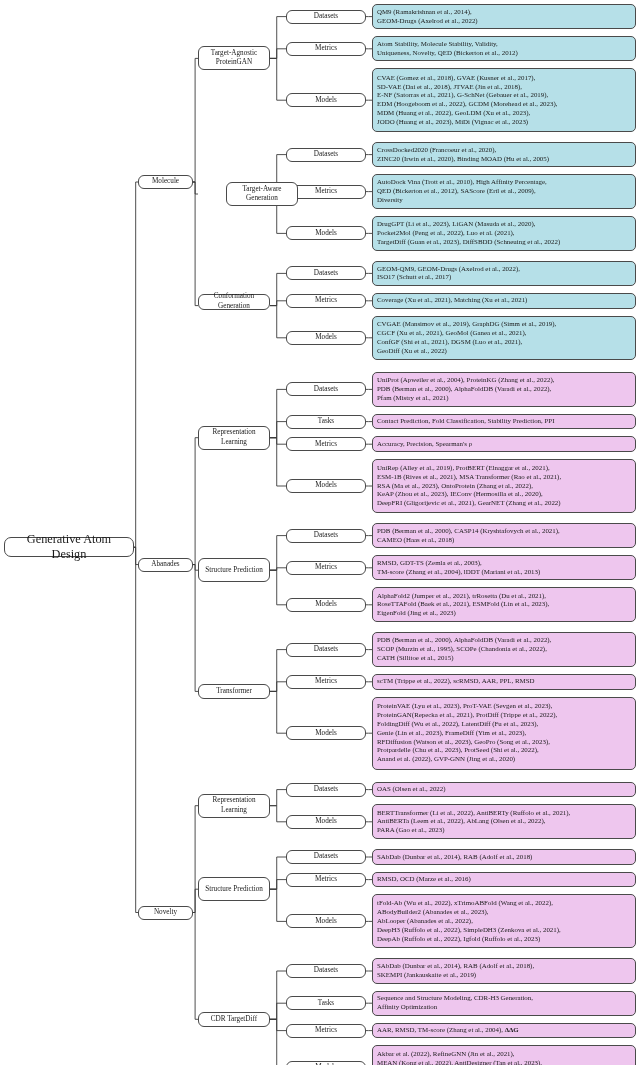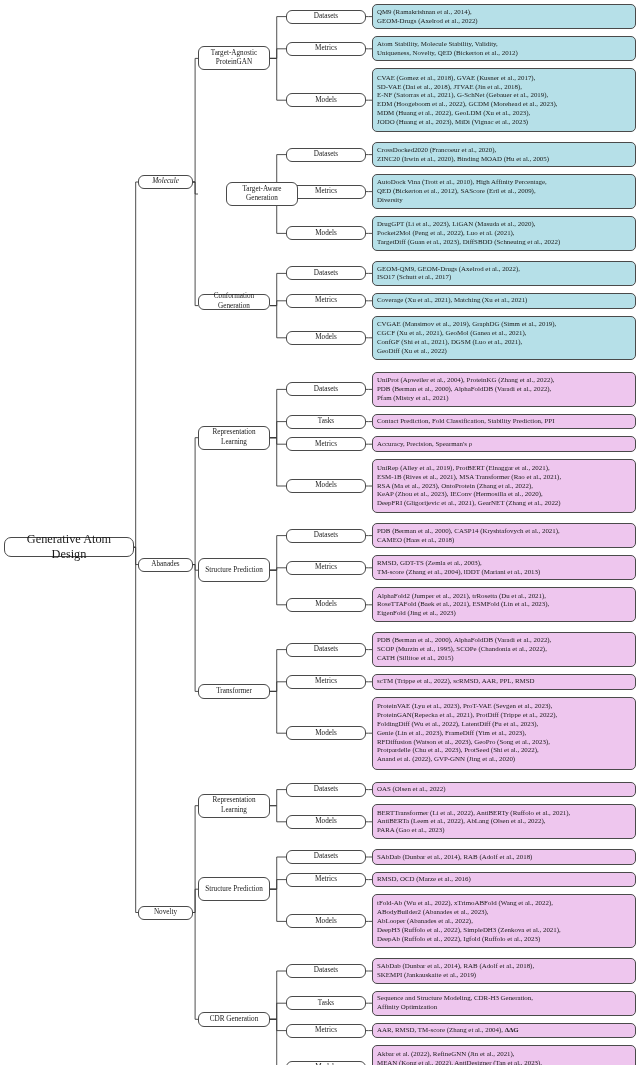--- a/index.html
+++ b/index.html
@@ -200,21 +200,21 @@
 ConfGF (Shi et al., 2021), DGSM (Luo et al., 2021),
 GeoDiff (Xu et al., 2022)</span>
     </div>
     <div class="node n-l3" style="left: 286px; top: 330.8px; width: 80px; height: 14px;">
       <span class="txt">Models</span>
     </div>
     <div class="node n-l2" style="left: 198px; top: 293.6px; width: 72px; height: 16px;">
       <span class="txt">Conformation
 Generation</span>
     </div>
-    <div class="node n-l1" style="left: 138px; top: 175px; width: 55px; height: 14px; font-style: italic;">
+    <div class="node n-l1" style="left: 138px; top: 175px; width: 55px; height: 14px;">
       <span class="txt">Molecule</span>
     </div>
     <div class="node n-leaf" style="left: 372px; top: 372px; width: 264px; height: 34.8px; background: rgb(238, 198, 238);">
       <span class="txt">UniProt (Apweiler et al., 2004), ProteinKG (Zhang et al., 2022),
 PDB (Berman et al., 2000), AlphaFoldDB (Varadi et al., 2022),
 Pfam (Mistry et al., 2021)</span>
     </div>
     <div class="node n-l3" style="left: 286px; top: 382.4px; width: 80px; height: 14px;">
       <span class="txt">Datasets</span>
     </div>
@@ -369,21 +369,21 @@
     <div class="node n-leaf" style="left: 372px; top: 1045.4px; width: 264px; height: 44.4px; background: rgb(238, 198, 238);">
       <span class="txt">Akbar et al. (2022), RefineGNN (Jin et al., 2021),
 MEAN (Kong et al., 2022), AntiDesigner (Tan et al., 2023),
 DiffAb (Luo et al., 2022), DockGPT (McPartlon et al., 2022),
 HERN (Jin et al., 2022), dyMEAN (Kong et al., 2023)</span>
     </div>
     <div class="node n-l3" style="left: 286px; top: 1060.6px; width: 80px; height: 14px;">
       <span class="txt">Models</span>
     </div>
     <div class="node n-l2" style="left: 198px; top: 1011.8px; width: 72px; height: 15px;">
-      <span class="txt">CDR Generation</span>
+      <span class="txt">CDR TargetDiff</span>
     </div>
     <div class="node n-l1" style="left: 138px; top: 905.5px; width: 55px; height: 14px;">
       <span class="txt">Novelty</span>
     </div>
     <div class="node n-root" style="left: 4px; top: 537.25px; width: 130px; height: 20px;">
       <span class="txt">Generative Atom Design</span>
     </div>
   </div>
 
 </body></html>

